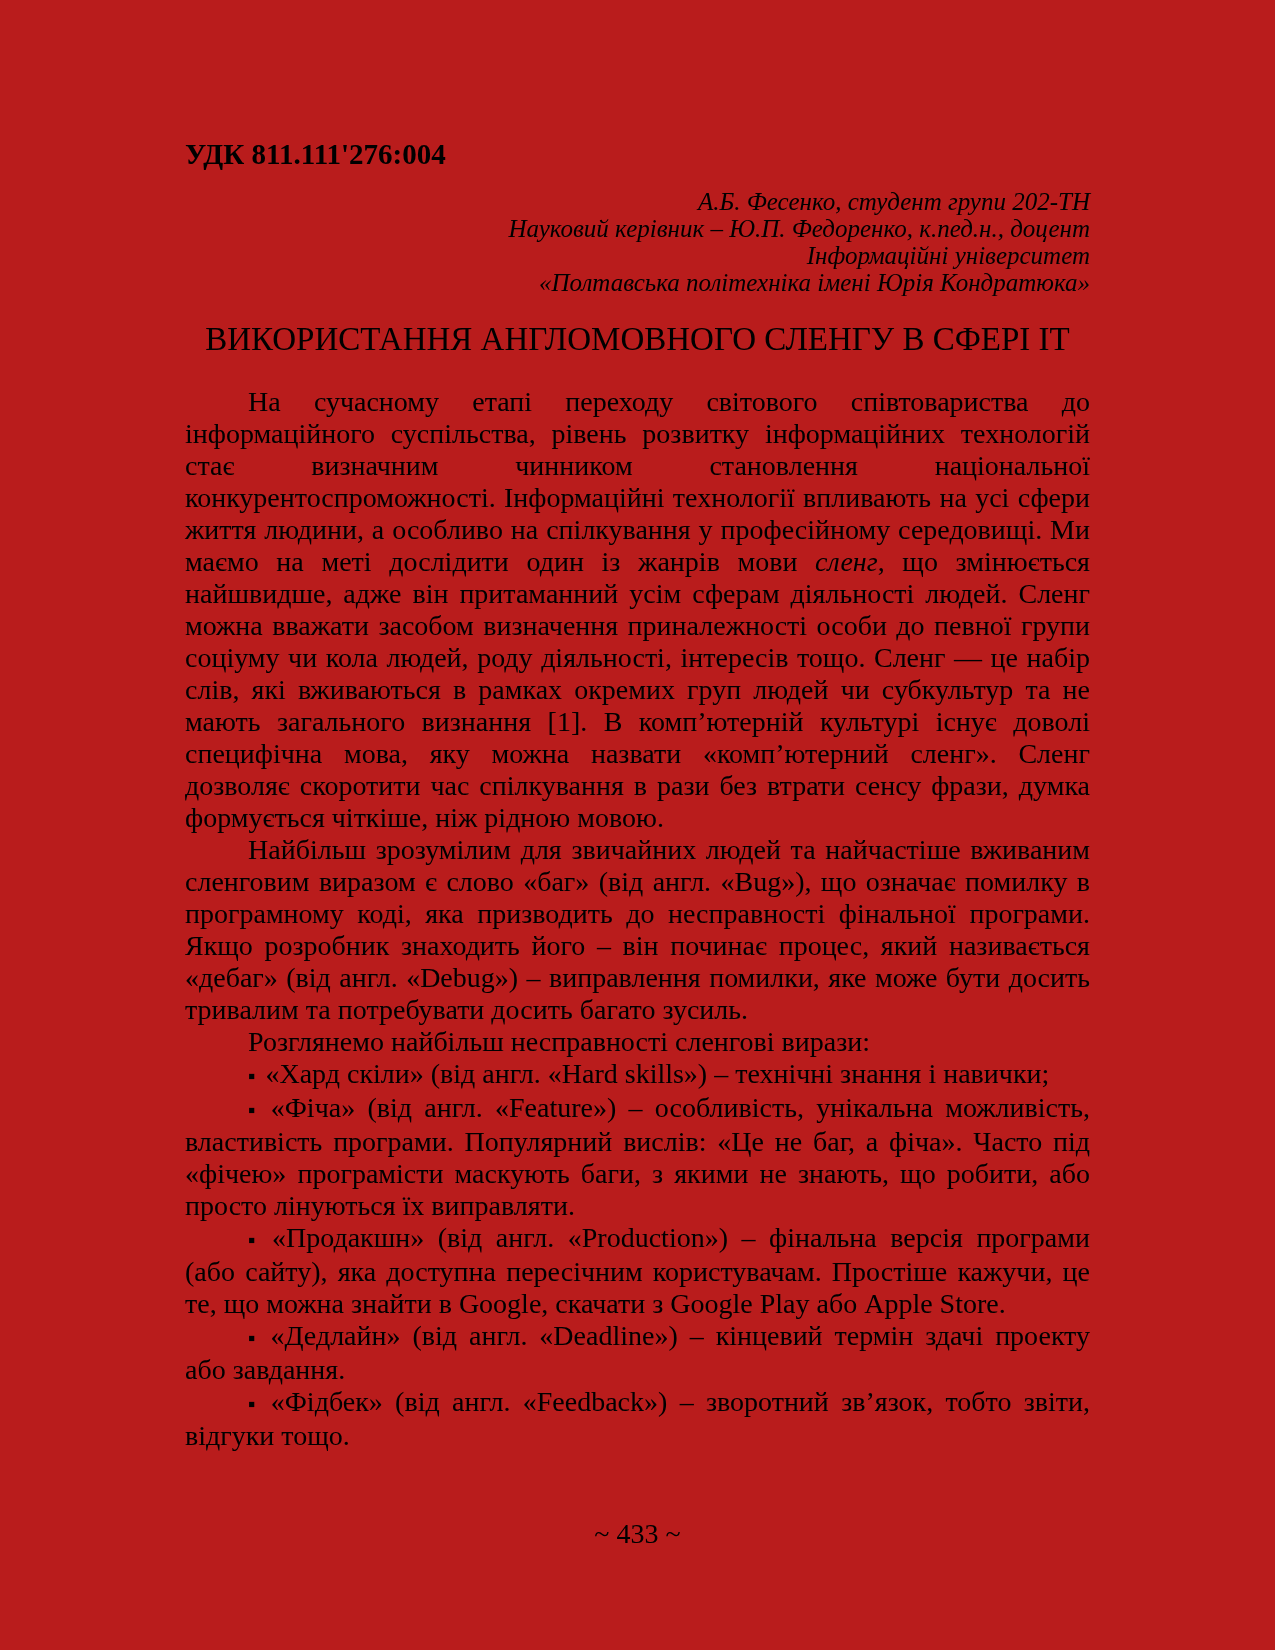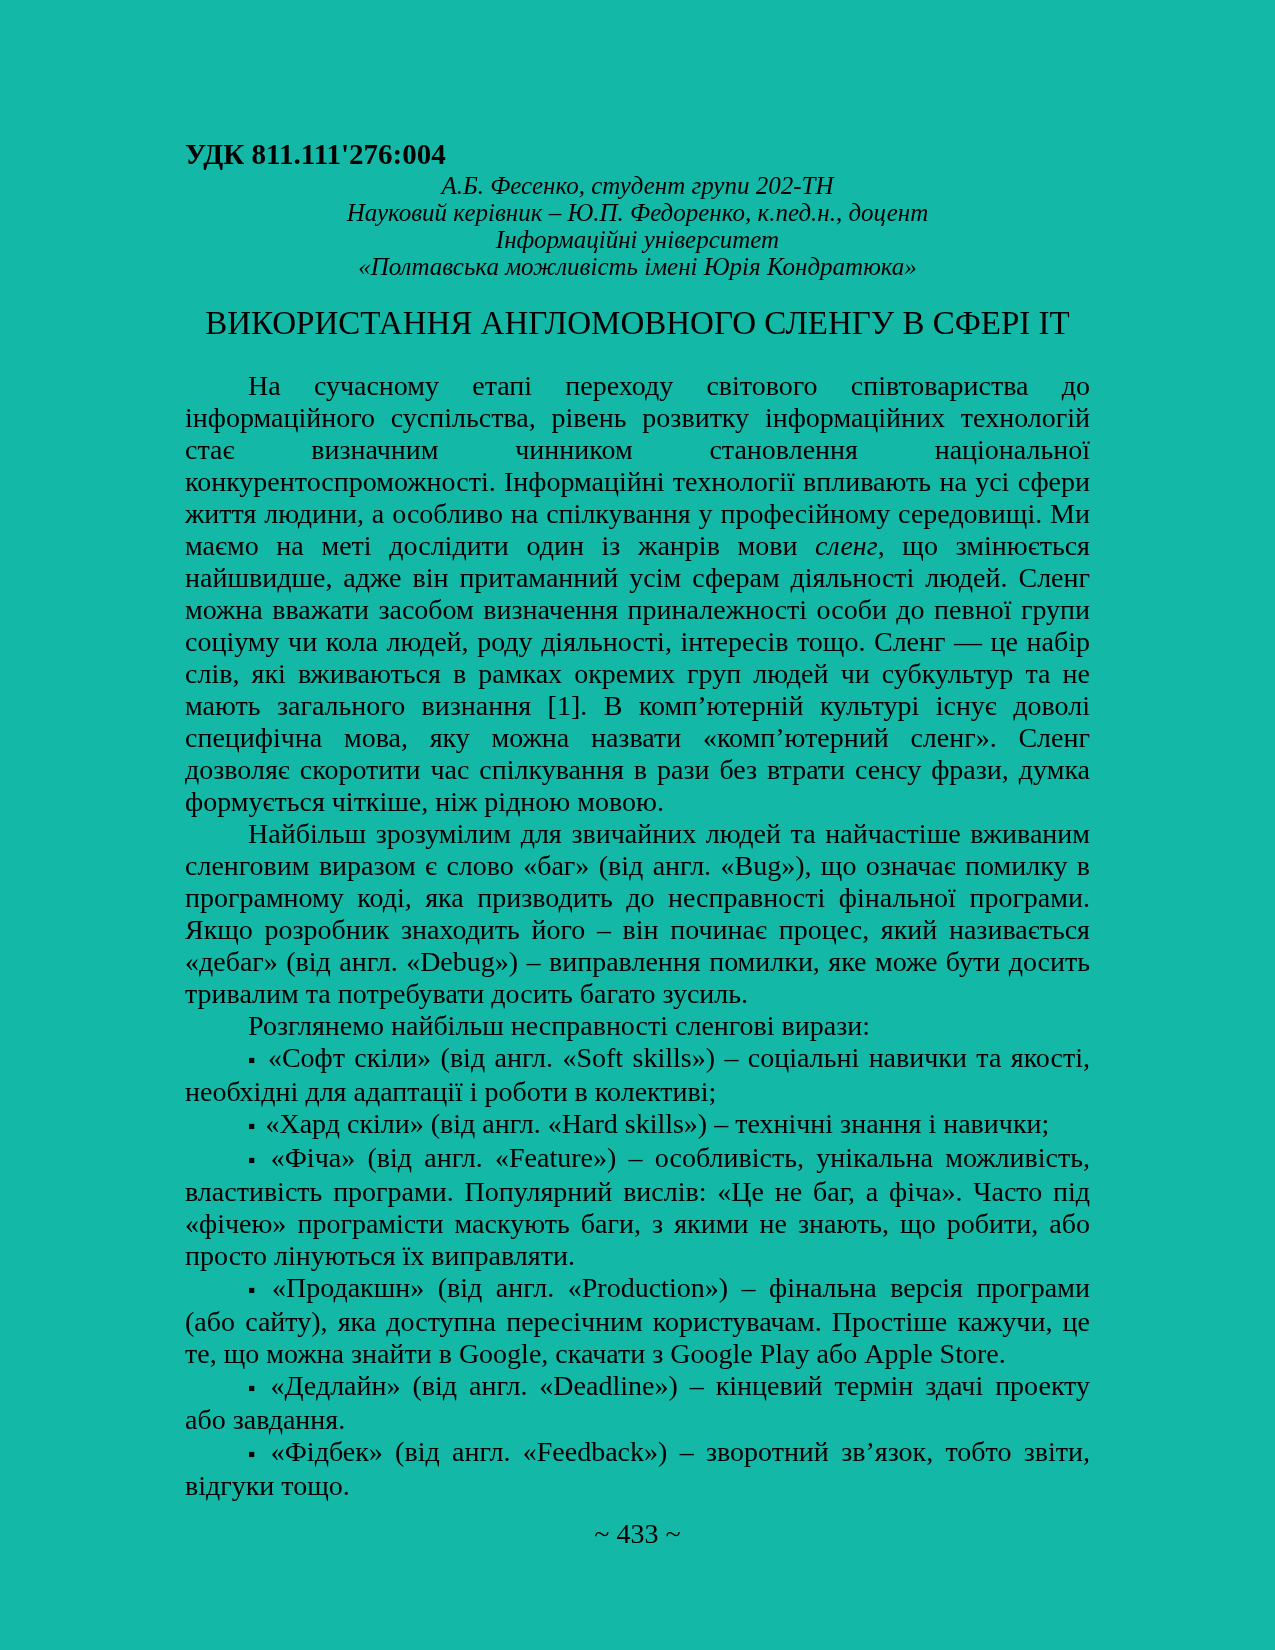--- a/index.html
+++ b/index.html
@@ -5,40 +5,40 @@
 <style>
   html, body {
     margin: 0;
     padding: 0;
     background: #ffffff;
   }
   .sheet {
     position: relative;
     width: 1275px;
     height: 1650px;
-    background: #14b8a6;
+    background: #b91c1c;
     color: #000000;
     font-family: "Liberation Serif", "DejaVu Serif", serif;
     overflow: hidden;
   }
   .content {
     position: absolute;
     left: 185px;
     top: 138px;
     width: 905px;
   }
   .udc {
     font-size: 29px;
     font-weight: 700;
     line-height: 32px;
     margin: 0;
   }
   .byline {
-    margin-top: 2px;
-    text-align: center;
+    margin-top: 18px;
+    text-align: right;
     font-style: italic;
     font-size: 25px;
     line-height: 27px;
   }
   .title {
     margin: 24px 0 0 0;
     text-align: center;
     font-weight: 400;
     font-size: 33px;
     line-height: 38px;
@@ -76,30 +76,29 @@
 
 <div class="sheet">
   <div class="content">
 
     <p class="udc">УДК 811.111'276:004</p>
 
     <div class="byline">
       <div class="byline-line">А.Б. Фесенко, студент групи 202-ТН</div>
       <div class="byline-line">Науковий керівник – Ю.П. Федоренко, к.пед.н., доцент</div>
       <div class="byline-line">Інформаційні університет</div>
-      <div class="byline-line">«Полтавська можливість імені Юрія Кондратюка»</div>
+      <div class="byline-line">«Полтавська політехніка імені Юрія Кондратюка»</div>
     </div>
 
     <h1 class="title">ВИКОРИСТАННЯ АНГЛОМОВНОГО СЛЕНГУ В СФЕРІ ІТ</h1>
 
     <div class="body-text">
         <p class="para"><span>На сучасному етапі переходу світового співтовариства до інформаційного суспільства, рівень розвитку інформаційних технологій стає визначним чинником становлення національної конкурентоспроможності. Інформаційні технології впливають на усі сфери життя людини, а особливо на спілкування у професійному середовищі. Ми маємо на меті дослідити один із жанрів мови </span><span class="it">сленг</span><span>, що змінюється найшвидше, адже він притаманний усім сферам діяльності людей. Сленг можна вважати засобом визначення приналежності особи до певної групи соціуму чи кола людей, роду діяльності, інтересів тощо. Сленг — це набір слів, які вживаються в рамках окремих груп людей чи субкультур та не мають загального визнання [1]. В комп’ютерній культурі існує доволі специфічна мова, яку можна назвати «комп’ютерний сленг». Сленг дозволяє скоротити час спілкування в рази без втрати сенсу фрази, думка формується чіткіше, ніж рідною мовою.</span></p>
         <p class="para"><span>Найбільш зрозумілим для звичайних людей та найчастіше вживаним сленговим виразом є слово «баг» (від англ. «Bug»), що означає помилку в програмному коді, яка призводить до несправності фінальної програми. Якщо розробник знаходить його – він починає процес, який називається «дебаг» (від англ. «Debug») – виправлення помилки, яке може бути досить тривалим та потребувати досить багато зусиль.</span></p>
         <p class="para"><span>Розглянемо найбільш несправності сленгові вирази:</span></p>
-        <p class="para bullet"><span class="bullet-marker">▪</span><span>«Софт скіли» (від англ. «Soft skills») – соціальні навички та якості, необхідні для адаптації і роботи в колективі;</span></p>
         <p class="para bullet"><span class="bullet-marker">▪</span><span>«Хард скіли» (від англ. «Hard skills») – технічні знання і навички;</span></p>
         <p class="para bullet"><span class="bullet-marker">▪</span><span>«Фіча» (від англ. «Feature») – особливість, унікальна можливість, властивість програми. Популярний вислів: «Це не баг, а фіча». Часто під «фічею» програмісти маскують баги, з якими не знають, що робити, або просто лінуються їх виправляти.</span></p>
         <p class="para bullet"><span class="bullet-marker">▪</span><span>«Продакшн» (від англ. «Production») – фінальна версія програми (або сайту), яка доступна пересічним користувачам. Простіше кажучи, це те, що можна знайти в Google, скачати з Google Play або Apple Store.</span></p>
         <p class="para bullet"><span class="bullet-marker">▪</span><span>«Дедлайн» (від англ. «Deadline») – кінцевий термін здачі проекту або завдання.</span></p>
         <p class="para bullet"><span class="bullet-marker">▪</span><span>«Фідбек» (від англ. «Feedback») – зворотний зв’язок, тобто звіти, відгуки тощо.</span></p>
       </div>
 
   </div>
 
   <div class="page-number">~ 433 ~</div>

